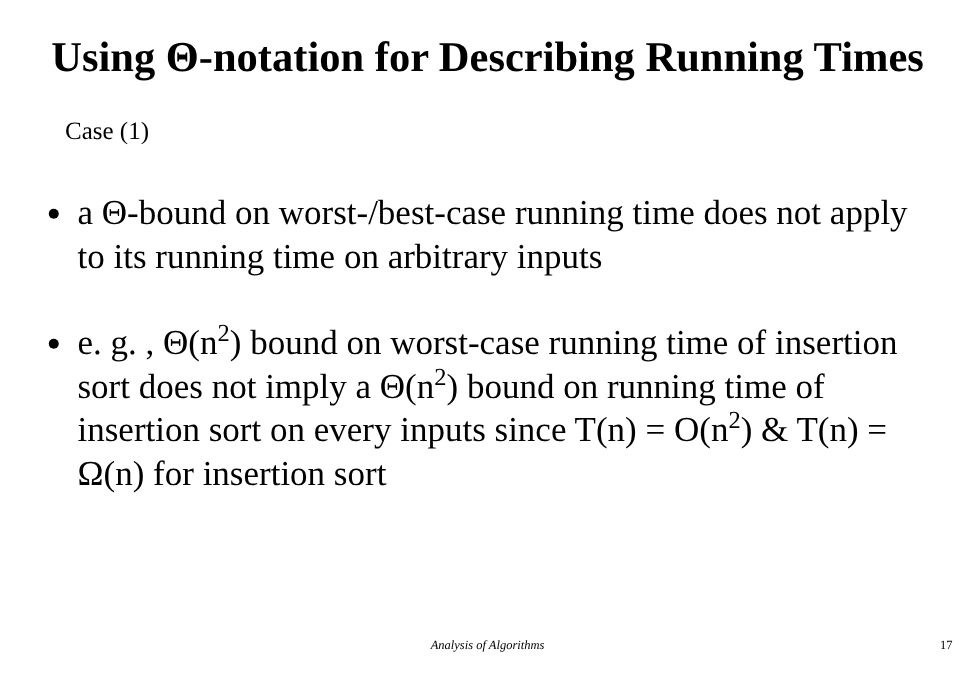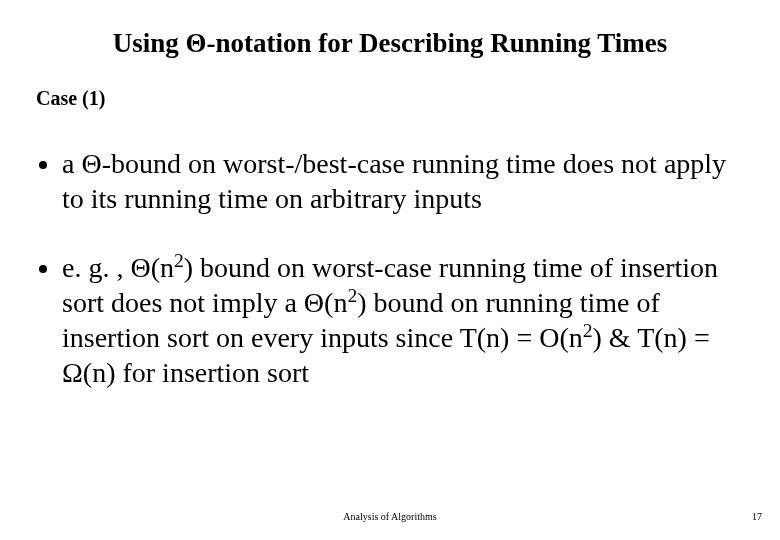--- a/index.html
+++ b/index.html
@@ -14,29 +14,29 @@
     overflow: hidden;
   }
   .slide {
     box-sizing: border-box;
     width: 780px;
     height: 540px;
     padding: 24px 36px 0 36px;
     position: relative;
   }
   .title {
-    font-size: 27px;
+    font-size: 34px;
     font-weight: bold;
     text-align: center;
     margin: 4px 0 28px 0;
   }
   .case-label {
     font-size: 20px;
-    font-weight: bold;
-    margin: 0 0 36px 0;
+    font-weight: normal;
+    margin: 0 0 36px 16px;
   }
   ul.bullets {
     list-style: disc;
     padding-left: 26px;
     margin: 0;
   }
   ul.bullets > li {
     font-size: 28px;
     line-height: 1.25;
     margin-bottom: 34px;
@@ -46,20 +46,21 @@
     vertical-align: super;
     line-height: 0;
   }
   .footer-center {
     position: absolute;
     left: 0;
     right: 0;
     bottom: 18px;
     text-align: center;
     font-size: 10px;
+    font-style: italic;
   }
   .footer-right {
     position: absolute;
     right: 18px;
     bottom: 18px;
     font-size: 10px;
     text-align: right;
   }
 </style>
 </head>

